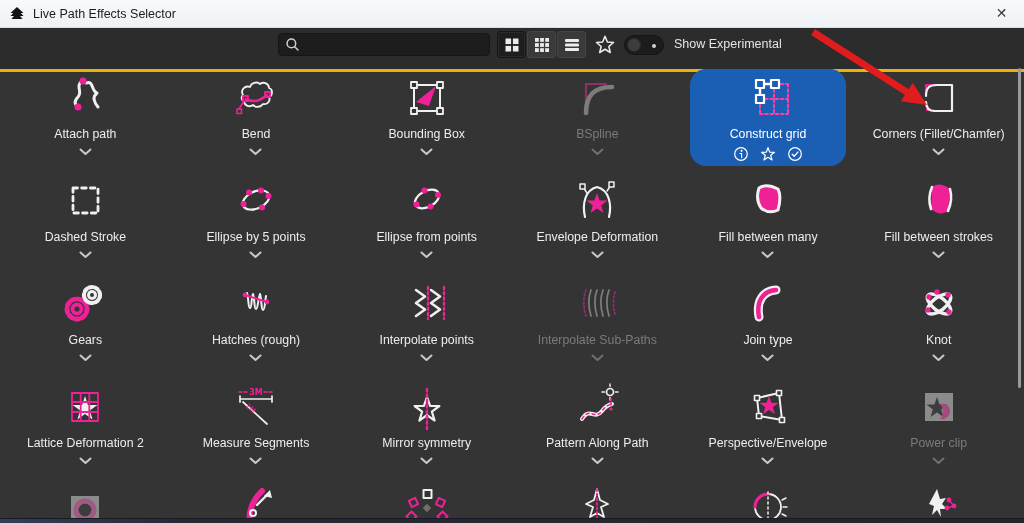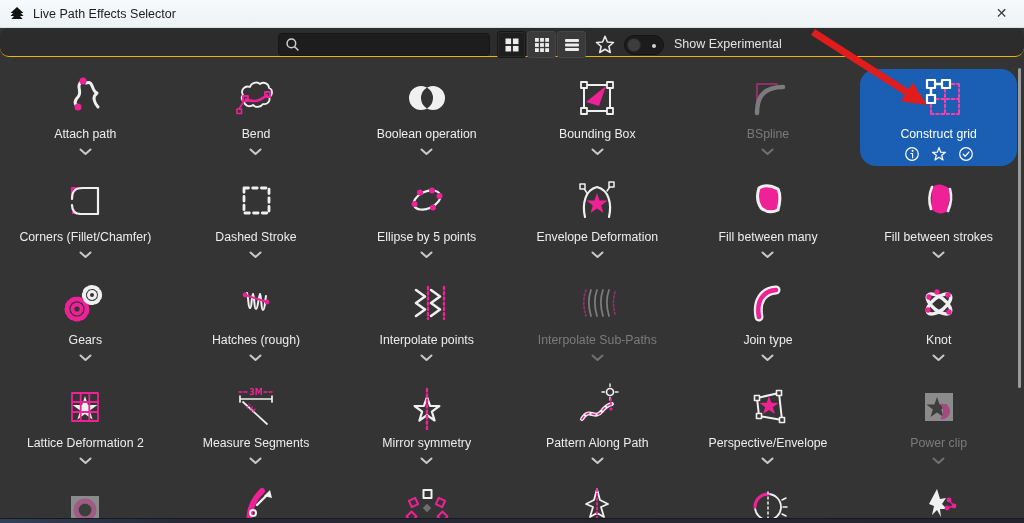--- a/index.html
+++ b/index.html
@@ -9,22 +9,22 @@
   
   .titlebar{position:absolute;top:0;left:0;width:1024px;height:28px;
     background:linear-gradient(#f7fafc,#edf2f5);border-bottom:1px solid #d9dfe4;
     display:flex;align-items:center;box-sizing:border-box;}
   .titlebar .logo{margin-left:9px;display:flex;}
   .titlebar .wtitle{margin-left:8px;font-size:12.5px;color:#1c1c1c;}
   .close-btn{position:absolute;right:0;top:0;width:45px;height:27px;border:none;background:transparent;
     color:#3c3c3c;font-size:14px;line-height:27px;text-align:center;padding:0;cursor:pointer;}
 
   
-  .toolbar{position:absolute;top:28px;left:0;width:1024px;height:29px;background:#2c2c2c;
-    border-bottom:1px solid #eab308;box-sizing:border-box;border-radius:9px;}
+  .toolbar{position:absolute;top:28px;left:0;width:1024px;height:44px;background:#2c2c2c;
+    border-bottom:3px solid #eab308;box-sizing:border-box;}
   .search{position:absolute;left:278px;top:5px;width:212px;height:23px;background:#1d1d1d;
     border:1px solid #161616;border-radius:4px;display:flex;align-items:center;box-sizing:border-box;}
   .search svg{margin-left:6px;flex:0 0 auto;}
   .search input{flex:1;background:transparent;border:none;outline:none;color:#e8e8e8;
     font-size:12px;font-family:inherit;min-width:0;padding:0 6px 0 4px;}
   .viewgroup{position:absolute;left:497px;top:3px;display:flex;gap:1px;}
   .vbtn{width:29px;height:27px;background:#3a3a3a;border:1px solid #454545;border-radius:3px;
     display:flex;align-items:center;justify-content:center;padding:0;cursor:pointer;}
   .vbtn.active{background:#1e1e1e;border:1px solid #171717;box-shadow:inset 0 0 0 1px #2a2a2a;}
   .star-btn{position:absolute;left:591px;top:4px;width:27px;height:26px;background:transparent;
@@ -147,31 +147,20 @@
         </svg></div>
       <div class="lbl">Bend</div>
       <button class="chev">
         <svg width="13" height="8" viewBox="0 0 13 8" fill="none">
           <path d="M1.5 1.5L6.5 6L11.5 1.5" stroke="#c9c9c9" stroke-width="2" stroke-linecap="round" stroke-linejoin="round"></path>
         </svg>
       </button>
     </div>
     <div class="cell">
       <div class="icw"><svg width="48" height="48" viewBox="0 0 48 48" fill="none" stroke-linecap="round" stroke-linejoin="round">
-          <path d="M30 24a12 12 0 1 0-24 0a12 12 0 1 0 24 0M42 24a12 12 0 1 0-24 0a12 12 0 1 0 24 0" fill="#f0f0f0" fill-rule="evenodd"></path>
-        </svg></div>
-      <div class="lbl">Boolean operation</div>
-      <button class="chev">
-        <svg width="13" height="8" viewBox="0 0 13 8" fill="none">
-          <path d="M1.5 1.5L6.5 6L11.5 1.5" stroke="#c9c9c9" stroke-width="2" stroke-linecap="round" stroke-linejoin="round"></path>
-        </svg>
-      </button>
-    </div>
-    <div class="cell">
-      <div class="icw"><svg width="48" height="48" viewBox="0 0 48 48" fill="none" stroke-linecap="round" stroke-linejoin="round">
           <rect x="11" y="11" width="26" height="26" stroke="#f0f0f0" stroke-width="2"></rect>
           <path d="M33 12L26 32L13 28z" fill="#ee2196"></path>
           <rect x="8" y="8" width="6" height="6" fill="#343434" stroke="#f0f0f0" stroke-width="1.8"></rect>
           <rect x="34" y="8" width="6" height="6" fill="#343434" stroke="#f0f0f0" stroke-width="1.8"></rect>
           <rect x="8" y="34" width="6" height="6" fill="#343434" stroke="#f0f0f0" stroke-width="1.8"></rect>
           <rect x="34" y="34" width="6" height="6" fill="#343434" stroke="#f0f0f0" stroke-width="1.8"></rect>
         </svg></div>
       <div class="lbl">Bounding Box</div>
       <button class="chev">
         <svg width="13" height="8" viewBox="0 0 13 8" fill="none">
@@ -257,20 +246,35 @@
         </svg></div>
       <div class="lbl">Ellipse by 5 points</div>
       <button class="chev">
         <svg width="13" height="8" viewBox="0 0 13 8" fill="none">
           <path d="M1.5 1.5L6.5 6L11.5 1.5" stroke="#c9c9c9" stroke-width="2" stroke-linecap="round" stroke-linejoin="round"></path>
         </svg>
       </button>
     </div>
     <div class="cell">
       <div class="icw"><svg width="48" height="48" viewBox="0 0 48 48" fill="none" stroke-linecap="round" stroke-linejoin="round">
+          <ellipse cx="24" cy="22" rx="13" ry="8" transform="rotate(-28 24 22)" stroke="#f0f0f0" stroke-width="2.2"></ellipse>
+          <circle cx="13.5" cy="27.5" r="3" fill="#ee2196"></circle>
+          <circle cx="21.5" cy="13.5" r="3" fill="#ee2196"></circle>
+          <circle cx="35" cy="18" r="3" fill="#ee2196"></circle>
+          <circle cx="27.5" cy="29.5" r="3" fill="#ee2196"></circle>
+        </svg></div>
+      <div class="lbl">Ellipse from points</div>
+      <button class="chev">
+        <svg width="13" height="8" viewBox="0 0 13 8" fill="none">
+          <path d="M1.5 1.5L6.5 6L11.5 1.5" stroke="#c9c9c9" stroke-width="2" stroke-linecap="round" stroke-linejoin="round"></path>
+        </svg>
+      </button>
+    </div>
+    <div class="cell">
+      <div class="icw"><svg width="48" height="48" viewBox="0 0 48 48" fill="none" stroke-linecap="round" stroke-linejoin="round">
           <path d="M12 40C9 27 12 13 24 10c12 3 15 17 12 30" stroke="#f0f0f0" stroke-width="2.2"></path>
           <path d="M14 16l-4-6M34 14l4-6" stroke="#f0f0f0" stroke-width="1.5"></path>
           <rect x="7" y="7" width="5" height="5" stroke="#f0f0f0" stroke-width="1.5" fill="#343434"></rect>
           <rect x="36" y="5" width="5" height="5" stroke="#f0f0f0" stroke-width="1.5" fill="#343434"></rect>
           <polygon points="24.0,16.0 26.6,23.4 34.5,23.6 28.2,28.4 30.5,35.9 24.0,31.4 17.5,35.9 19.8,28.4 13.5,23.6 21.4,23.4" fill="#ee2196"></polygon>
         </svg></div>
       <div class="lbl">Envelope Deformation</div>
       <button class="chev">
         <svg width="13" height="8" viewBox="0 0 13 8" fill="none">
           <path d="M1.5 1.5L6.5 6L11.5 1.5" stroke="#c9c9c9" stroke-width="2" stroke-linecap="round" stroke-linejoin="round"></path>

